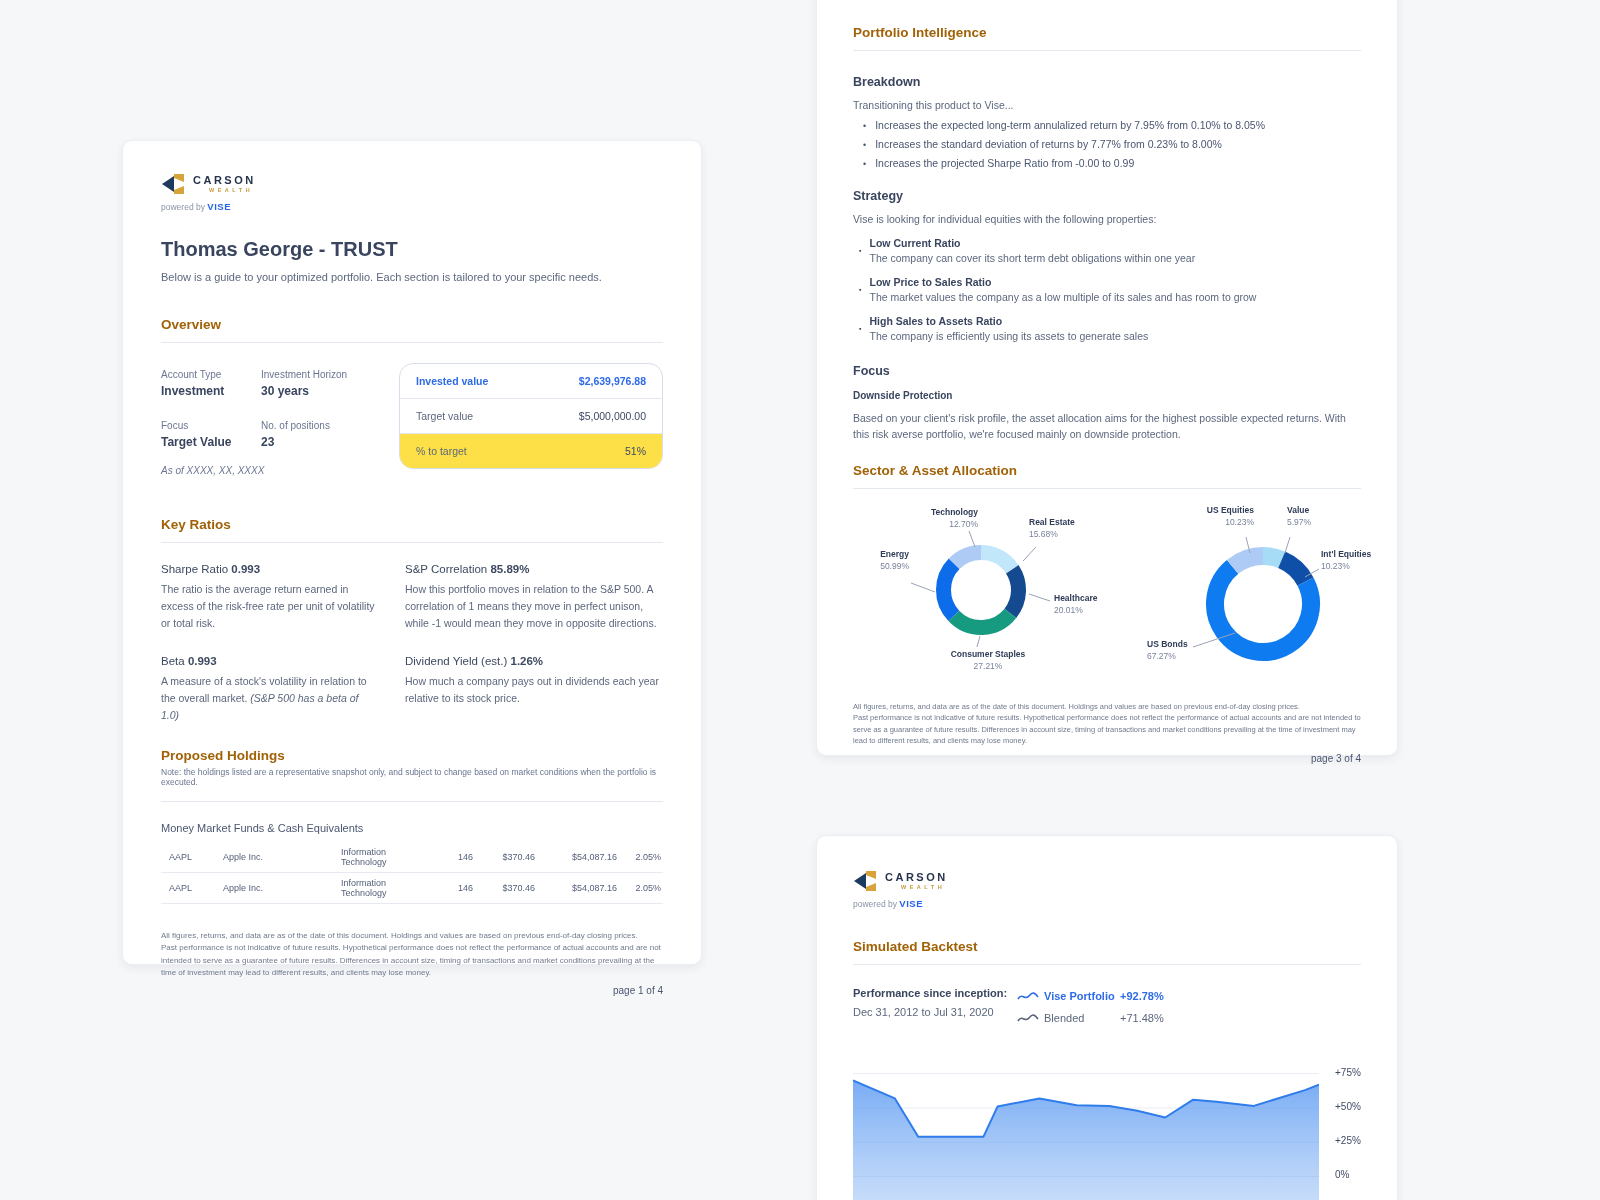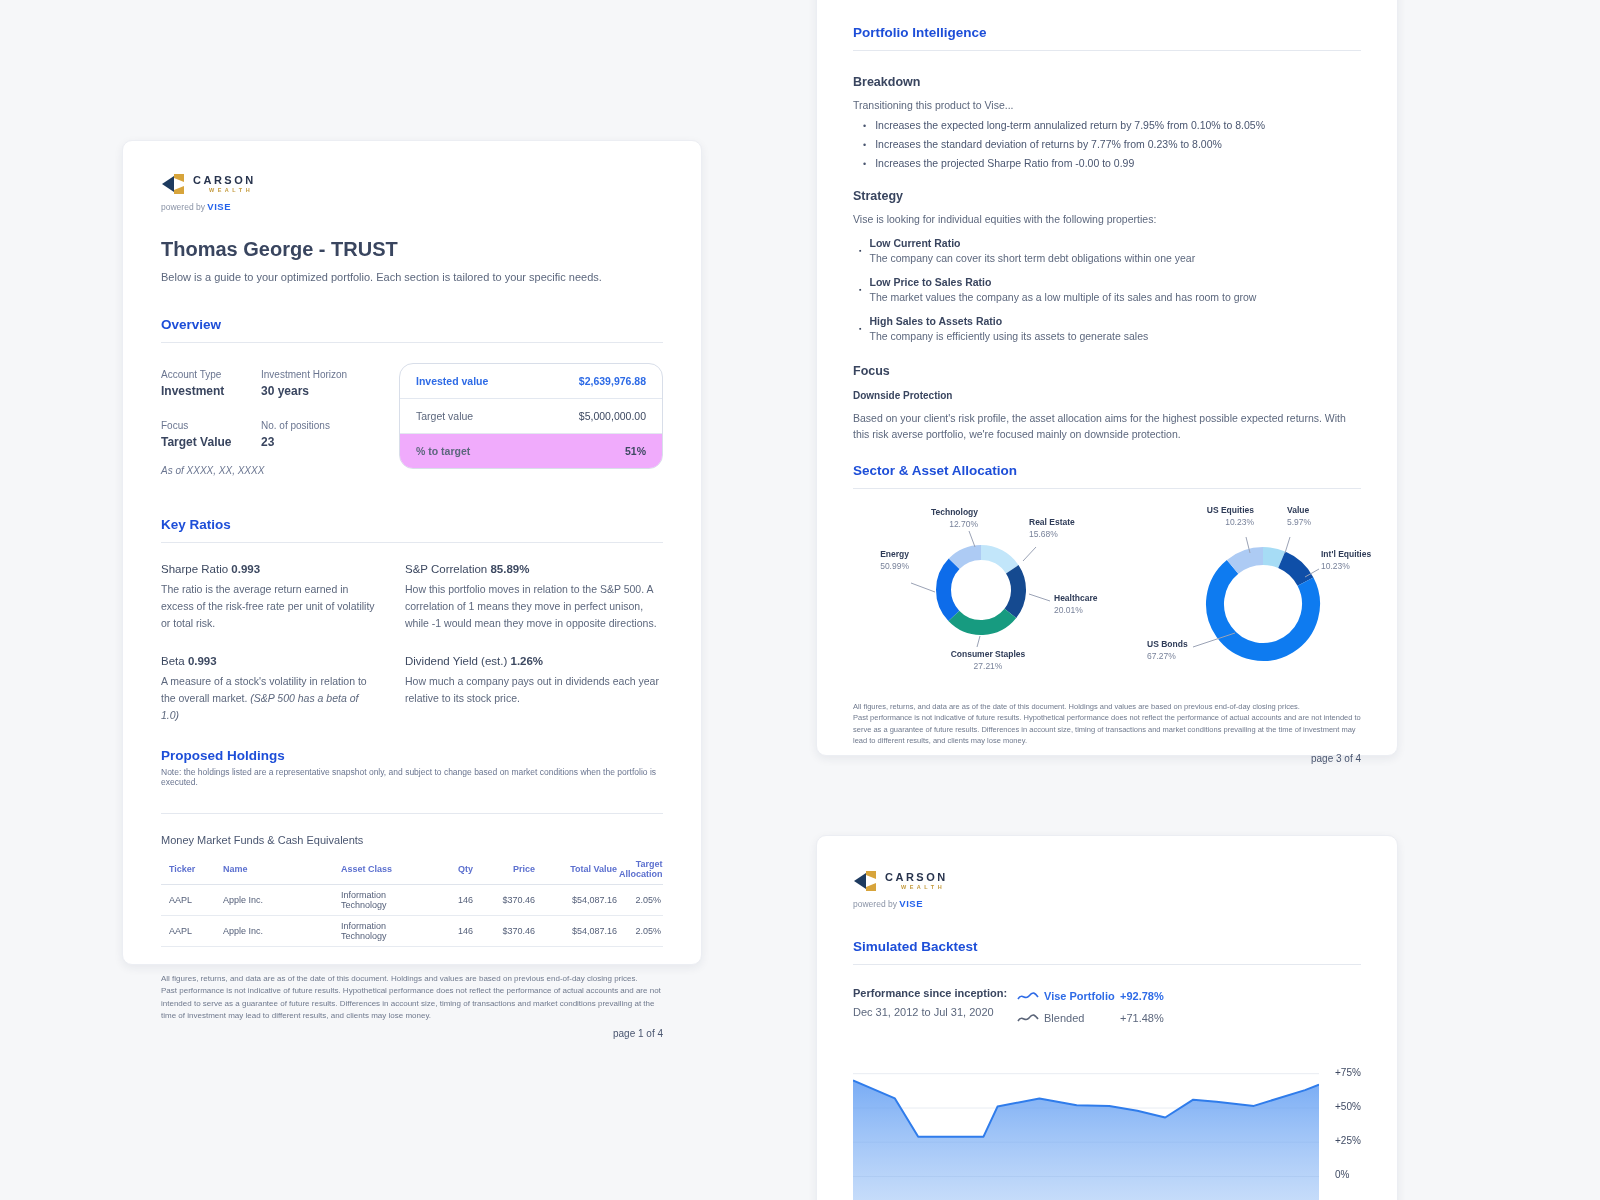--- a/index.html
+++ b/index.html
@@ -13,47 +13,47 @@
 
   
   .brand-row { display:flex; align-items:center; gap:8px; }
   .brand-name { font-size:11px; font-weight:bold; letter-spacing:2.5px; color:#27334d; line-height:1; }
   .brand-sub { font-size:5.5px; font-weight:bold; letter-spacing:3.5px; color:#c49a3c; line-height:1; margin-top:2px; padding-left:16px; }
   .powered { font-size:8.5px; color:#8a93a6; margin-top:6px; }
   .powered b { color:#2563eb; font-size:9.5px; letter-spacing:0.5px; }
 
   .doc-title { font-size:20px; font-weight:bold; color:#39455f; }
   .doc-sub { font-size:11px; color:#5c677d; margin-top:10px; }
-  .sec-h { font-size:13.5px; font-weight:bold; color:#1d4ed8; padding-bottom:10px; border-bottom:1px solid #e4e8ef; }
+  .sec-h { font-size:13.5px; font-weight:bold; color:#a16207; padding-bottom:10px; border-bottom:1px solid #e4e8ef; }
   .sub-h { font-size:12.5px; font-weight:bold; color:#39455f; }
 
   
   #card1 .brand-block { margin-top:32px; }
   #card1 .doc-title { margin-top:26px; }
   #card1 .sec-h.overview { margin-top:34px; }
   .ov-wrap { position:relative; margin-top:26px; height:120px; }
   .ov-grid { display:grid; grid-template-columns:100px 130px; grid-row-gap:22px; }
   .ov-label { font-size:10px; color:#6a7590; }
   .ov-value { font-size:12px; font-weight:bold; color:#39455f; margin-top:4px; }
   .as-of { font-style:italic; font-size:10px; color:#6a7590; margin-top:16px; }
   .sum-box { position:absolute; right:0; top:-6px; width:264px; border:1px solid #d8dee9; border-radius:14px; overflow:hidden; }
   .sum-row { display:flex; justify-content:space-between; align-items:center; padding:11px 16px; border-bottom:1px solid #e3e8f0; font-size:10.5px; }
-  .sum-row:last-child { border-bottom:none; background:#f0abfc;font-weight:bold; }
+  .sum-row:last-child { border-bottom:none; background:#fde047; }
   .sum-row .l { color:#5c677d; } .sum-row .v { color:#3d4961; }
   .sum-row.hl .l, .sum-row.hl .v { color:#2e6be6; font-weight:bold; }
 
   .sec-h.keyratios { margin-top:28px; }
   .kr-grid { display:grid; grid-template-columns:218px 262px; column-gap:26px; row-gap:24px; margin-top:20px; }
   .kr-h { font-size:11.5px; color:#3d4961; }
   .kr-h b { font-weight:bold; }
   .kr p { font-size:10.5px; color:#5c677d; line-height:1.6; margin-top:6px; }
   .kr p i { font-style:italic; }
 
   .sec-h.holdings { margin-top:24px; border-bottom:none; padding-bottom:4px; }
-  .hold-note { font-size:8.5px; color:#6a7590; padding-bottom:26px; border-bottom:1px solid #e4e8ef; }
+  .hold-note { font-size:8.5px; color:#6a7590; padding-bottom:14px; border-bottom:1px solid #e4e8ef; }
   .group-title { font-size:11px; color:#4a5670; margin-top:20px; }
   .tbl { margin-top:8px; font-size:9px; }
   .tbl-row { display:grid; grid-template-columns:54px 118px 88px 46px 62px 82px 1fr; align-items:center;
     border-bottom:1px solid #e7ebf1; padding:5px 0 5px 8px; min-height:26px; }
   .tbl-row.head { color:#5c70cf; font-weight:bold; border-bottom:1px solid #dfe4ec; }
   .tbl-row .c { color:#55607a; padding-right:2px; }
   .tbl-row.head .c { color:#5c70cf; }
   .tbl-row .num { text-align:right; }
   .tbl-row .c.asset { padding-right:14px; }
 
@@ -194,29 +194,20 @@
       <div class="kr-h"><span>Dividend Yield (est.)</span> <b>1.26%</b></div>
       <p>How much a company pays out in dividends each year relative to its stock price.</p>
     </div>
   </div>
 
   <h2 class="sec-h holdings">Proposed Holdings</h2>
   <p class="hold-note">Note: the holdings listed are a representative snapshot only, and subject to change based on market conditions when the portfolio is executed.</p>
   <div class="group-title">Money Market Funds &amp; Cash Equivalents</div>
 
   <div class="tbl">
-    <div class="tbl-row head">
-      <div class="c">Ticker</div>
-      <div class="c">Name</div>
-      <div class="c">Asset Class</div>
-      <div class="c num">Qty</div>
-      <div class="c num">Price</div>
-      <div class="c num">Total Value</div>
-      <div class="c num">Target Allocation</div>
-    </div>
     <div class="tbl-row">
       <div class="c">AAPL</div>
       <div class="c">Apple Inc.</div>
       <div class="c asset">Information Technology</div>
       <div class="c num">146</div>
       <div class="c num">$370.46</div>
       <div class="c num">$54,087.16</div>
       <div class="c num">2.05%</div>
     </div>
     <div class="tbl-row">

